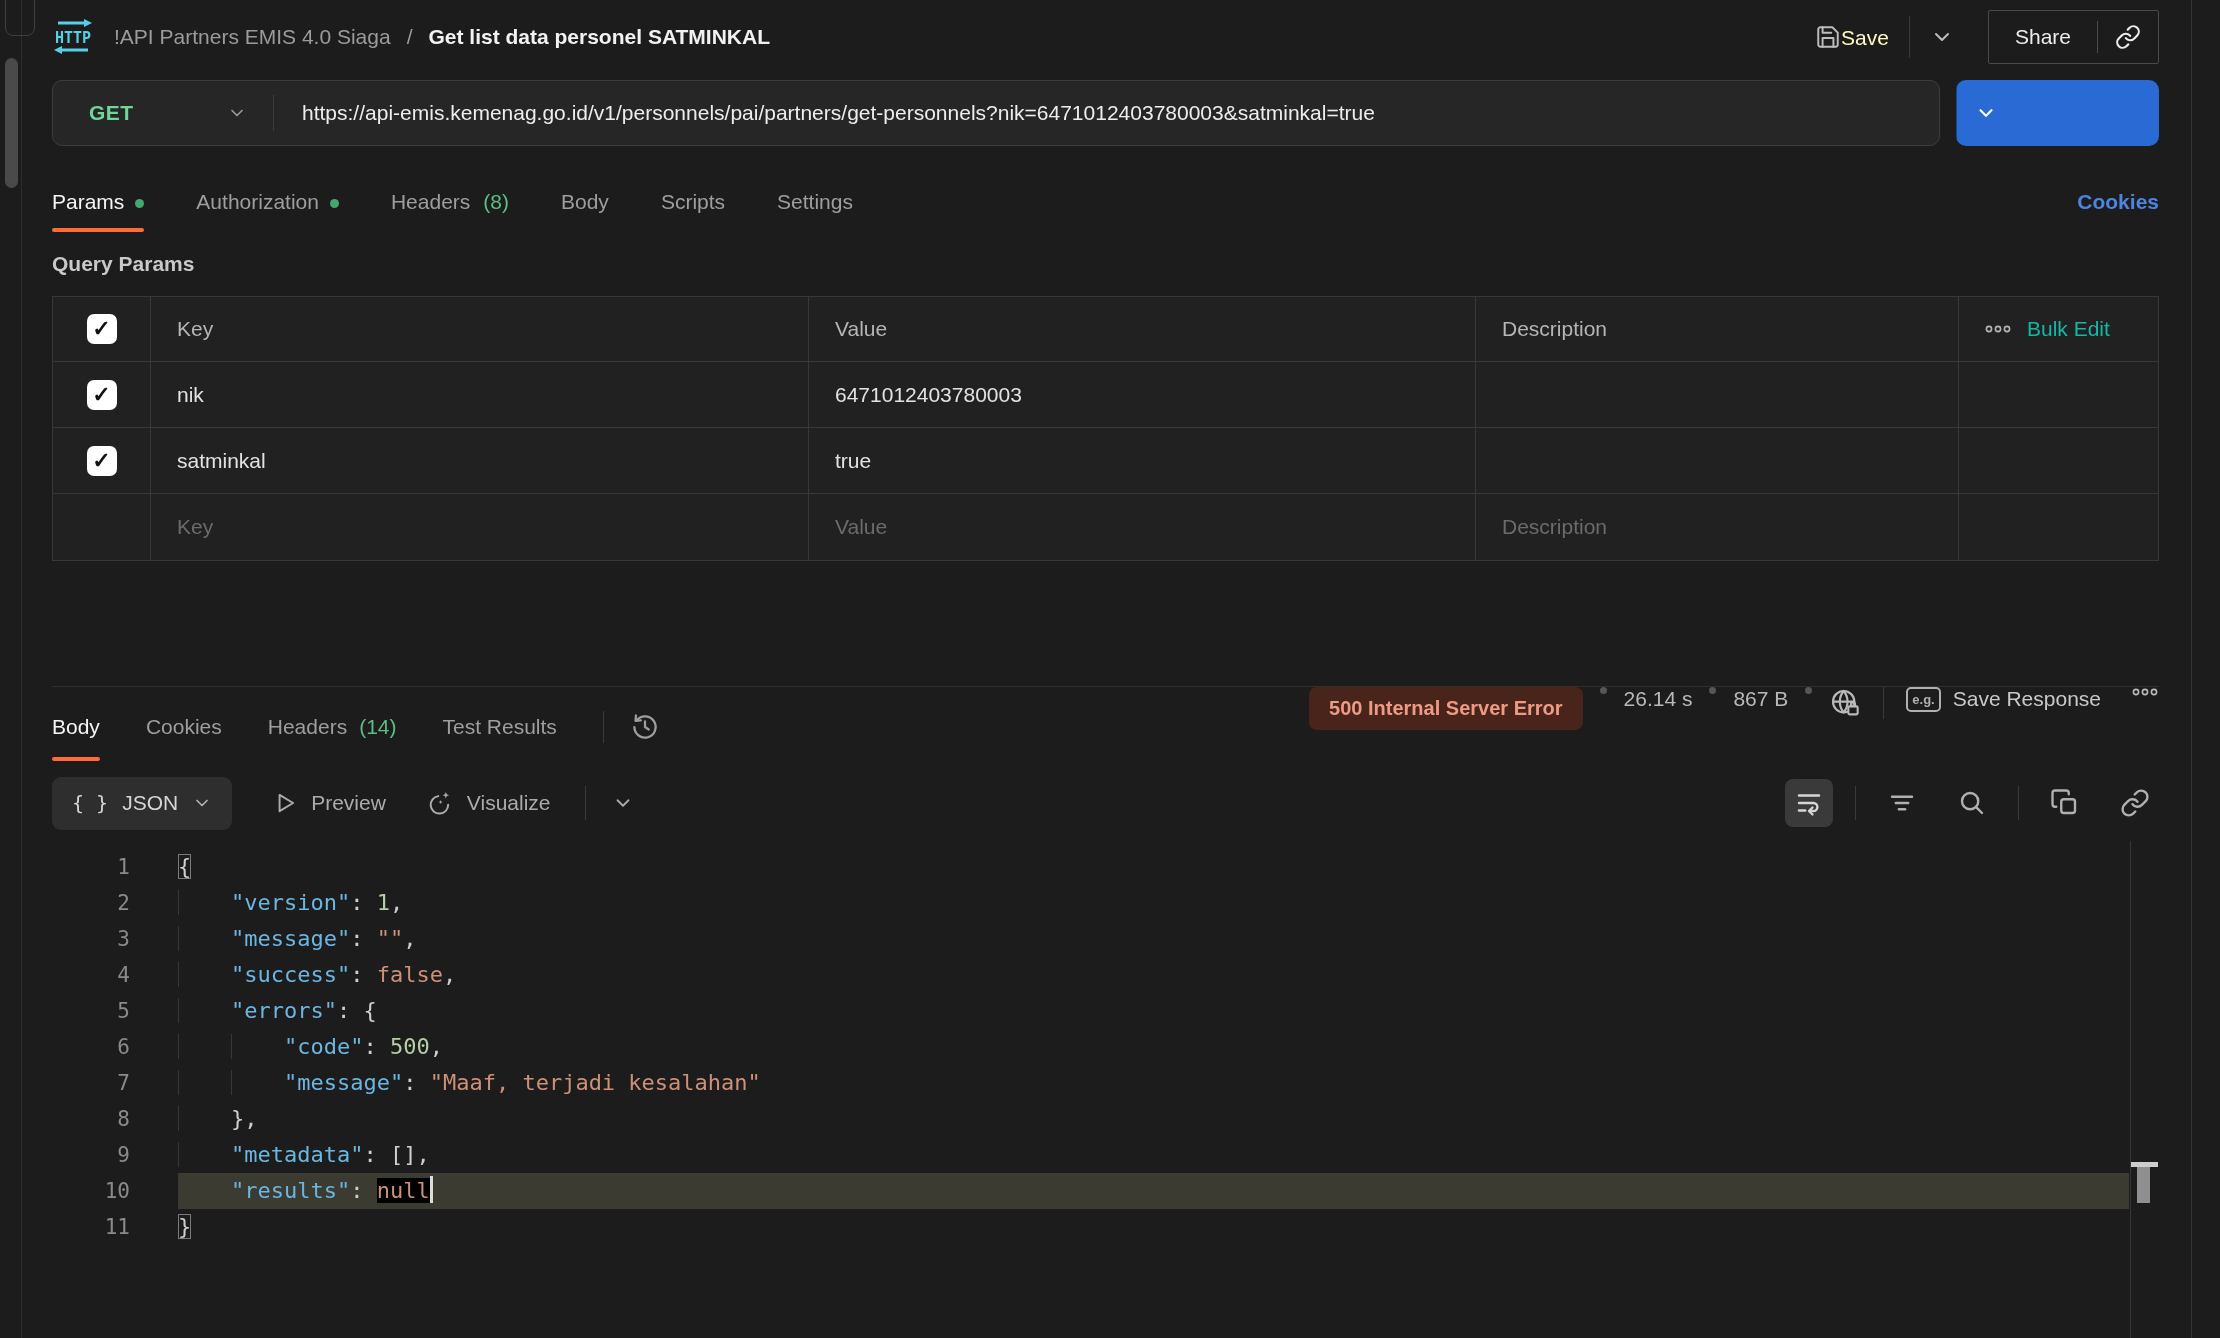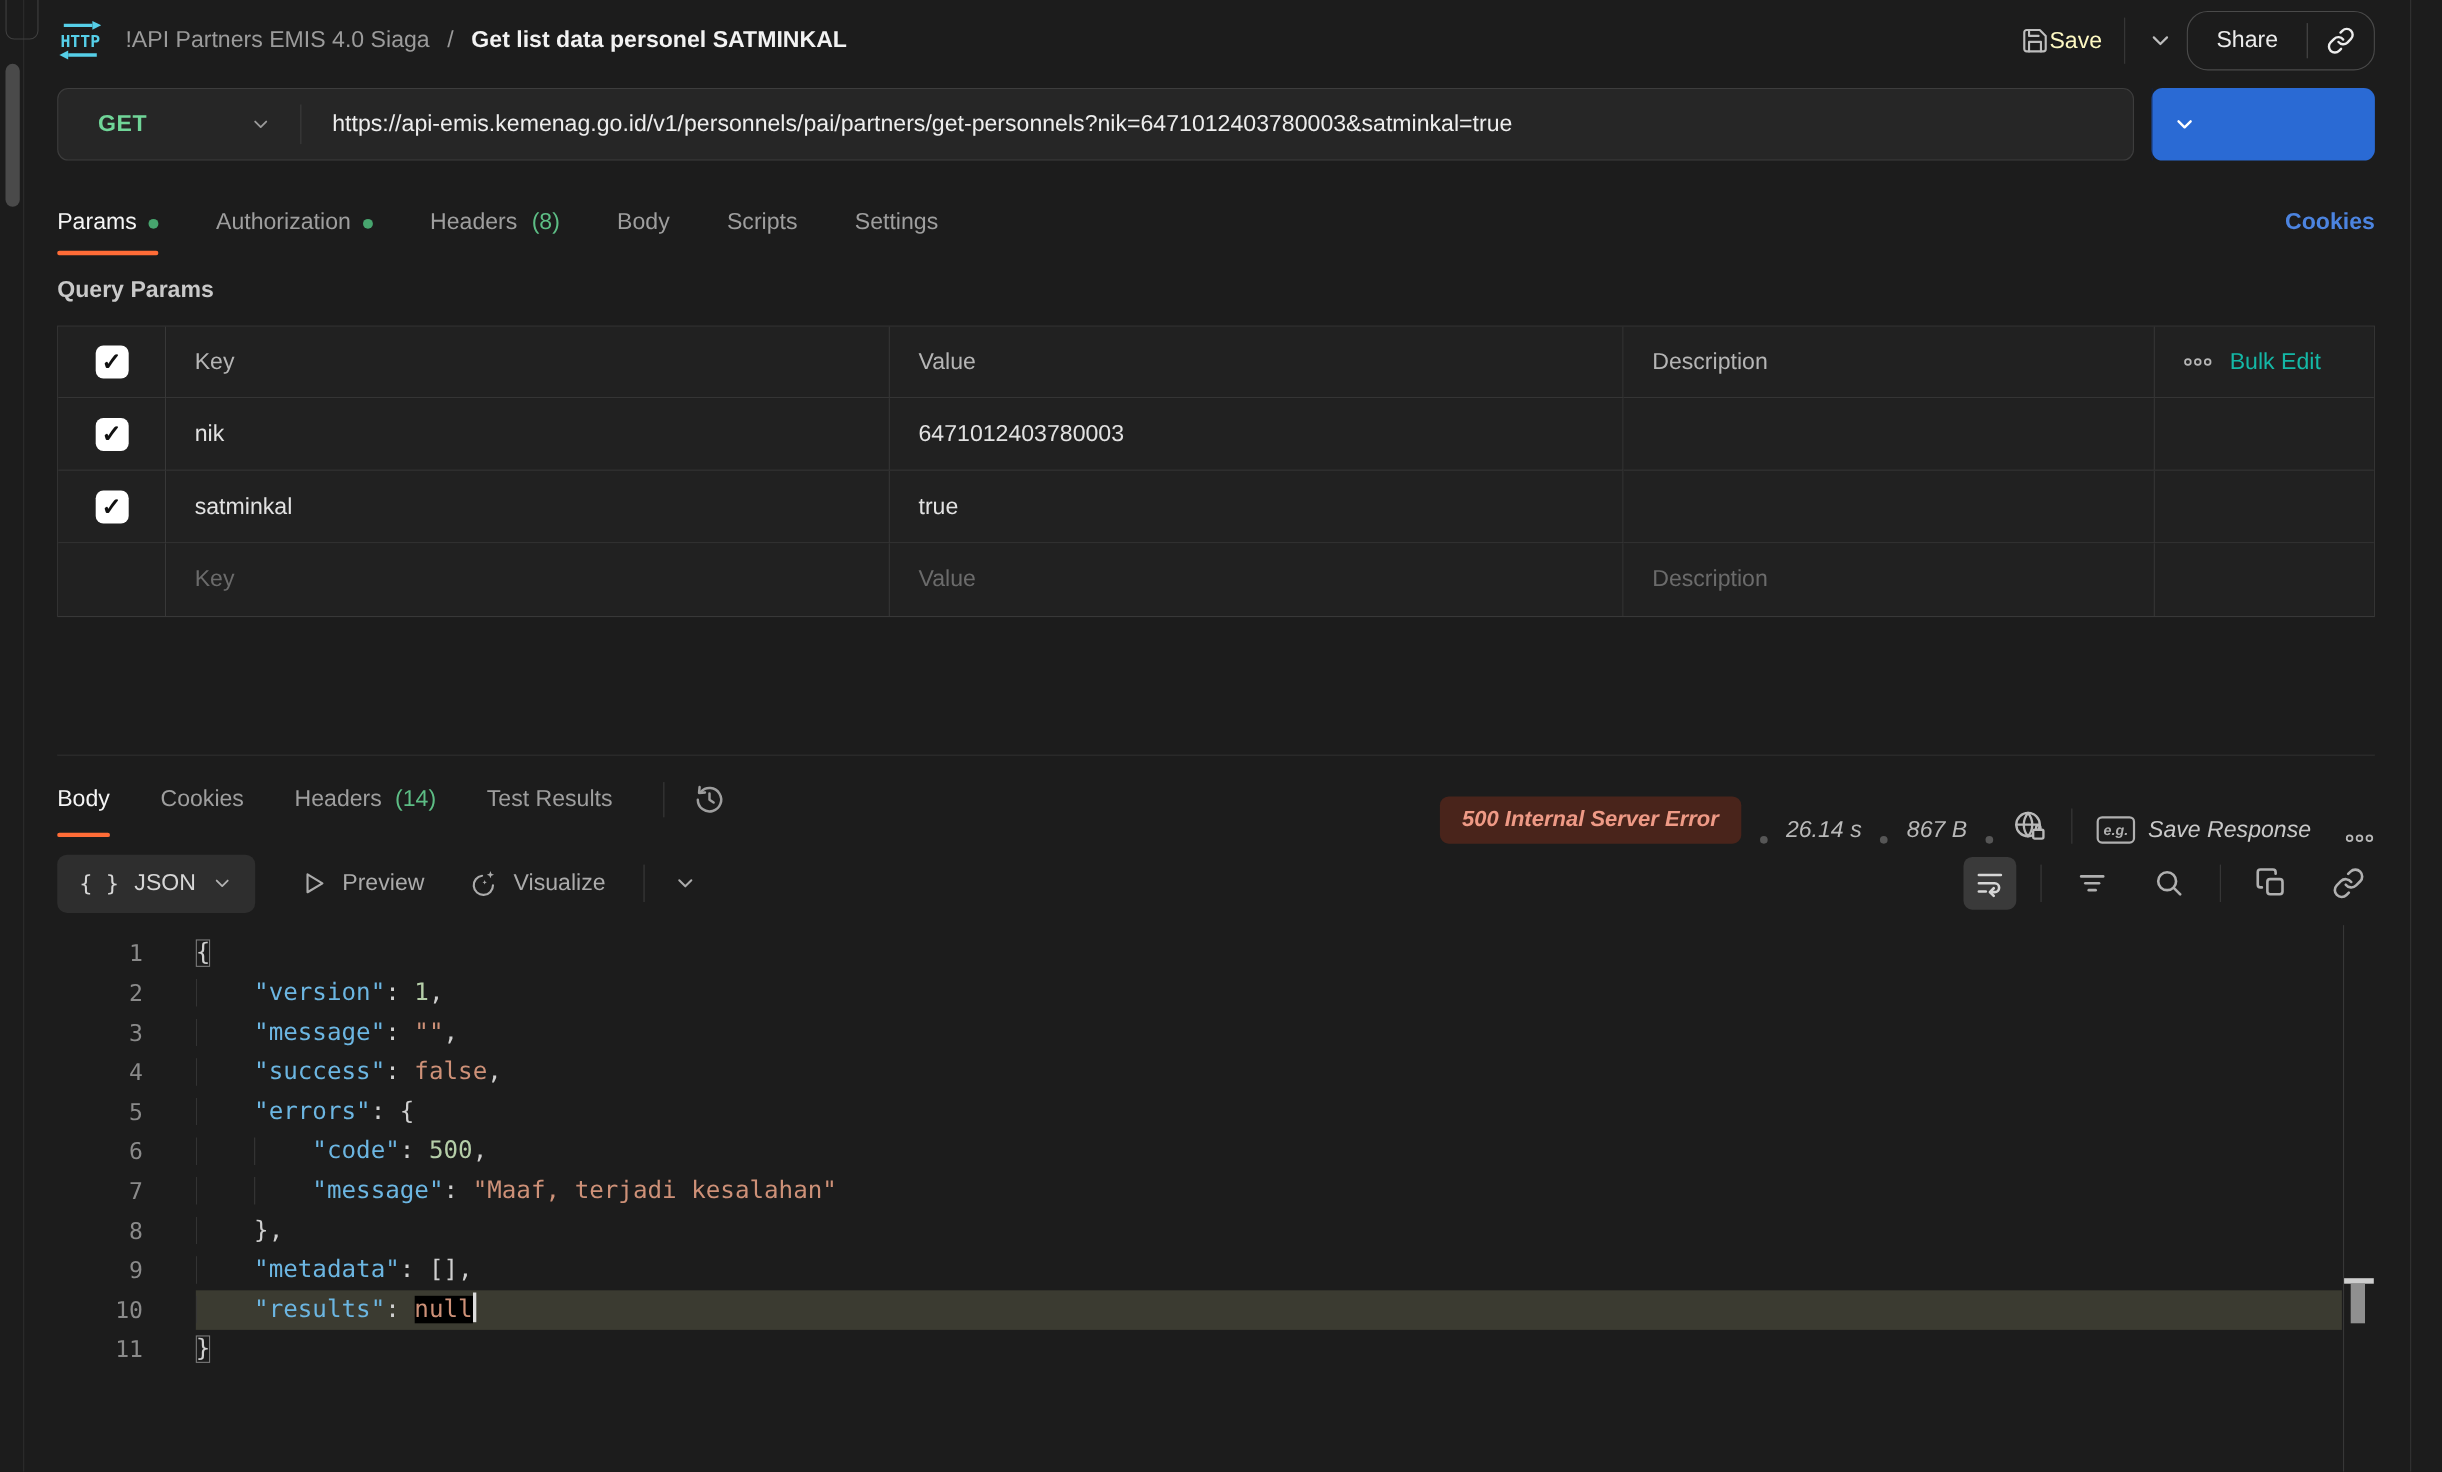--- a/index.html
+++ b/index.html
@@ -20,21 +20,21 @@
   .main { width:2170px; flex:none; border-right:1px solid #343434; display:flex; flex-direction:column; padding:0 32px 0 30px; }
 
   
   .topbar { height:74px; display:flex; align-items:center; justify-content:space-between; }
   .crumb { display:flex; align-items:center; gap:16px; font-size:21px; color:#9b9b9b; }
   .crumb .title { color:#f2f2f2; font-weight:700; }
   .http-badge { display:flex; flex-direction:column; align-items:flex-start; width:46px; }
   .topbar-right { display:flex; align-items:center; }
   .save-btn { display:flex; align-items:flex-end; color:#fef9c3; font-size:21px; }
   .tb-divider { width:1px; height:42px; background:#3a3a3a; margin:0 20px; }
-  .share-group { display:flex; align-items:stretch; border:1px solid #4a4a4a; border-radius:19px; height:54px; margin-left:12px; overflow:hidden; }
+  .share-group { display:flex; align-items:stretch; border:1px solid #4a4a4a; border-radius:2px; height:54px; margin-left:34px; overflow:hidden; }
   .share-btn { display:flex; align-items:center; padding:0 26px; font-size:21px; color:#ececec; }
   .share-sep { width:1px; background:#4a4a4a; margin:10px 0; }
   .share-link { display:flex; align-items:center; justify-content:center; width:60px; }
 
   
   .url-row { display:flex; gap:16px; height:66px; margin-top:6px; }
   .url-box { flex:1; display:flex; align-items:center; background:#262626; border:1px solid #3d3d3d; border-radius:10px; }
   .method { display:flex; align-items:center; padding:0 0 0 36px; width:220px; flex:none; }
   .method-label { color:#70d598; font-weight:700; font-size:21px; letter-spacing:.5px; }
   .method-chev { margin-left:auto; margin-right:26px; }
@@ -66,21 +66,21 @@
   .pcell.bulk { gap:16px; color:#14b8a6; }
   .checkbox { width:30px; height:30px; background:#fff; border-radius:7px; display:flex; align-items:center; justify-content:center; color:#111; font-size:22px; font-weight:700; }
 
   
   .response { margin-top:125px; border-top:1px solid #2f2f2f; flex:1; display:flex; flex-direction:column; }
   .resp-tabs { display:flex; align-items:stretch; height:80px; font-size:21px; color:#9e9e9e; }
   .rtab { display:flex; align-items:center; gap:10px; position:relative; margin-right:46px; }
   .rtab.active { color:#f5f5f5; }
   .rtab.active::after { content:""; position:absolute; left:0; right:0; bottom:6px; height:4px; background:#ff6c37; border-radius:2px; }
   .rt-divider { width:1px; height:32px; background:#3a3a3a; align-self:center; margin:0 26px 0 0; }
-  .resp-meta { margin-left:auto; display:flex; align-items:flex-end;font-style:italic; }
+  .resp-meta { margin-left:auto; display:flex; align-items:flex-start; }
   .status-badge { background:#49241b; color:#ef9a86; font-size:20px; font-weight:600; padding:10px 20px; border-radius:8px; }
   .meta-dot { width:7px; height:7px; border-radius:50%; background:#565656; margin:0 17px; flex:none; }
   .meta-text { color:#b9b9b9; font-size:21px; }
   .meta-divider { width:1px; height:32px; background:#3a3a3a; margin:0 22px; }
   .eg-box { border:2px solid #b0b0b0; border-radius:5px; color:#b0b0b0; font-size:13px; font-weight:700; padding:3px 4px; margin-right:12px; }
   .save-resp { color:#c9c9c9; font-size:21px; }
   .more-dots { margin-left:30px; display:flex; align-items:center; }
 
   
   .code-toolbar { display:flex; align-items:center; height:64px; margin-top:4px; }

